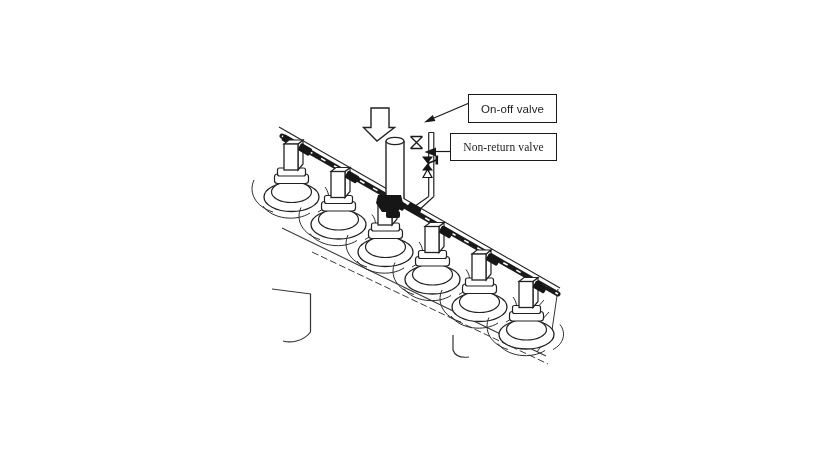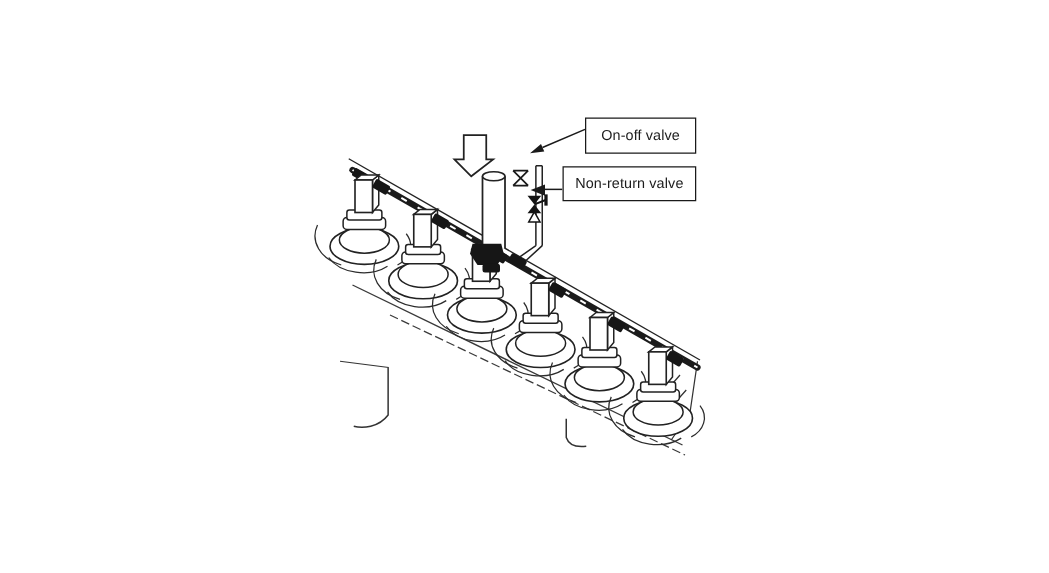--- a/index.html
+++ b/index.html
@@ -8,21 +8,21 @@
     font-family:"Liberation Sans",sans-serif;
   }
   .diagram-svg{position:absolute;left:0;top:0;}
   .label-box{
     position:absolute;box-sizing:border-box;
     background:#ffffff;border:1px solid #1a1a1a;
     display:flex;align-items:center;justify-content:center;
     font-size:11.5px;color:#1c1c1c;letter-spacing:.1px;white-space:nowrap;
   }
   .label-onoff{left:468px;top:94px;width:89px;height:29px;}
-  .label-nonreturn{left:450px;top:133px;width:107px;height:28px;}
+  .label-nonreturn{left:450px;top:133px;width:107px;height:28px;font-family:Liberation Serif, serif;}
 </style>
 </head>
 <body>
 
 <div class="screen">
 
   <svg class="diagram-svg" width="839" height="458" viewBox="0 0 839 458" xmlns="http://www.w3.org/2000/svg" xmlns:xlink="http://www.w3.org/1999/xlink">
 
     <defs>
 

